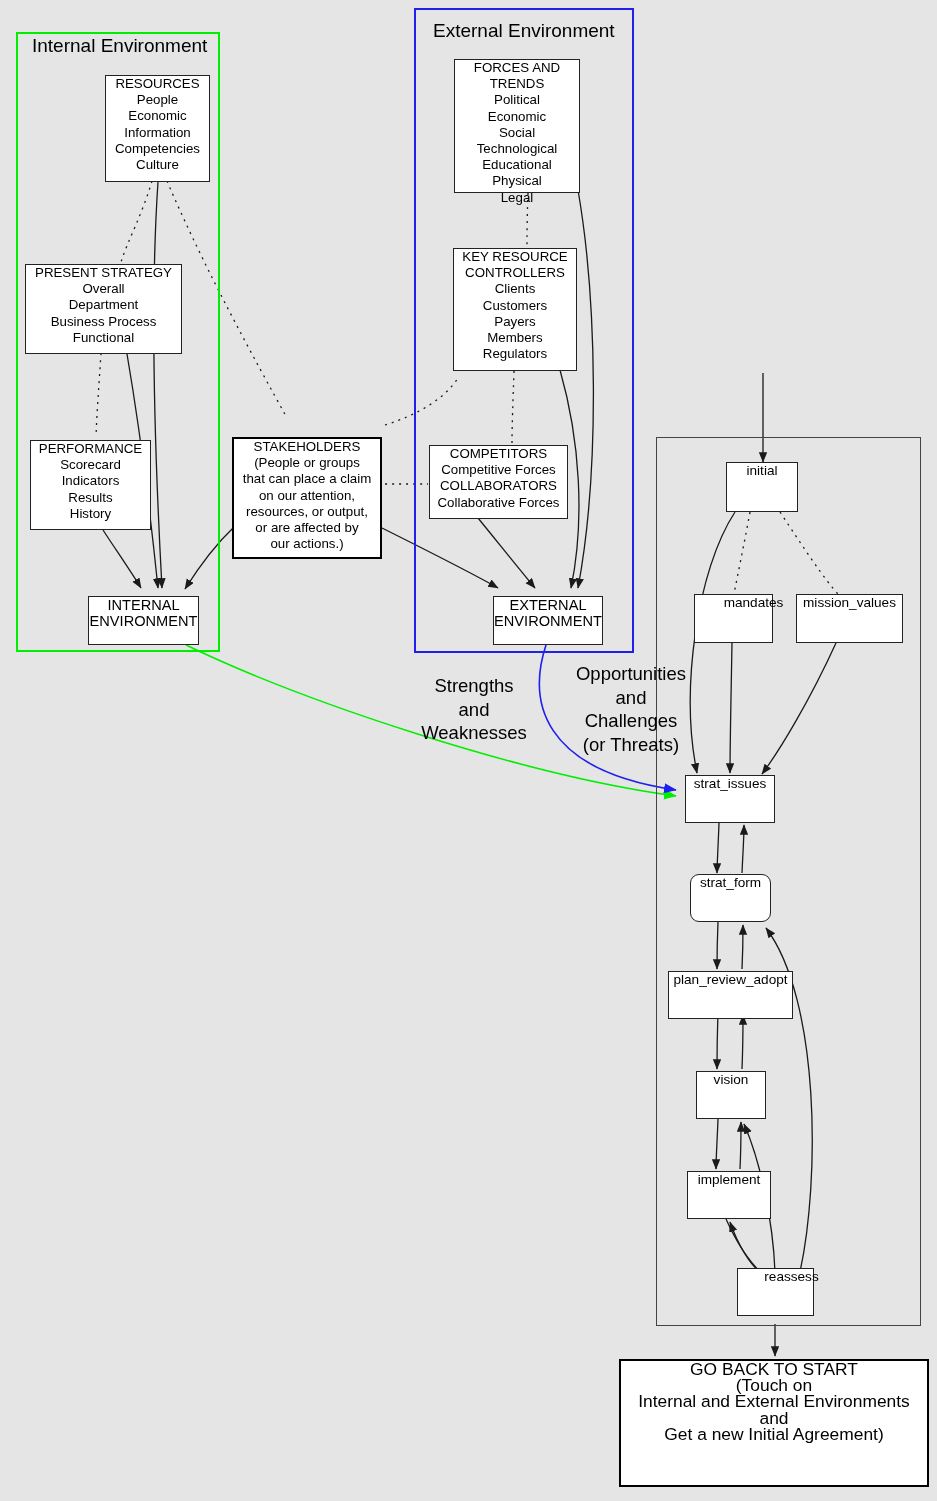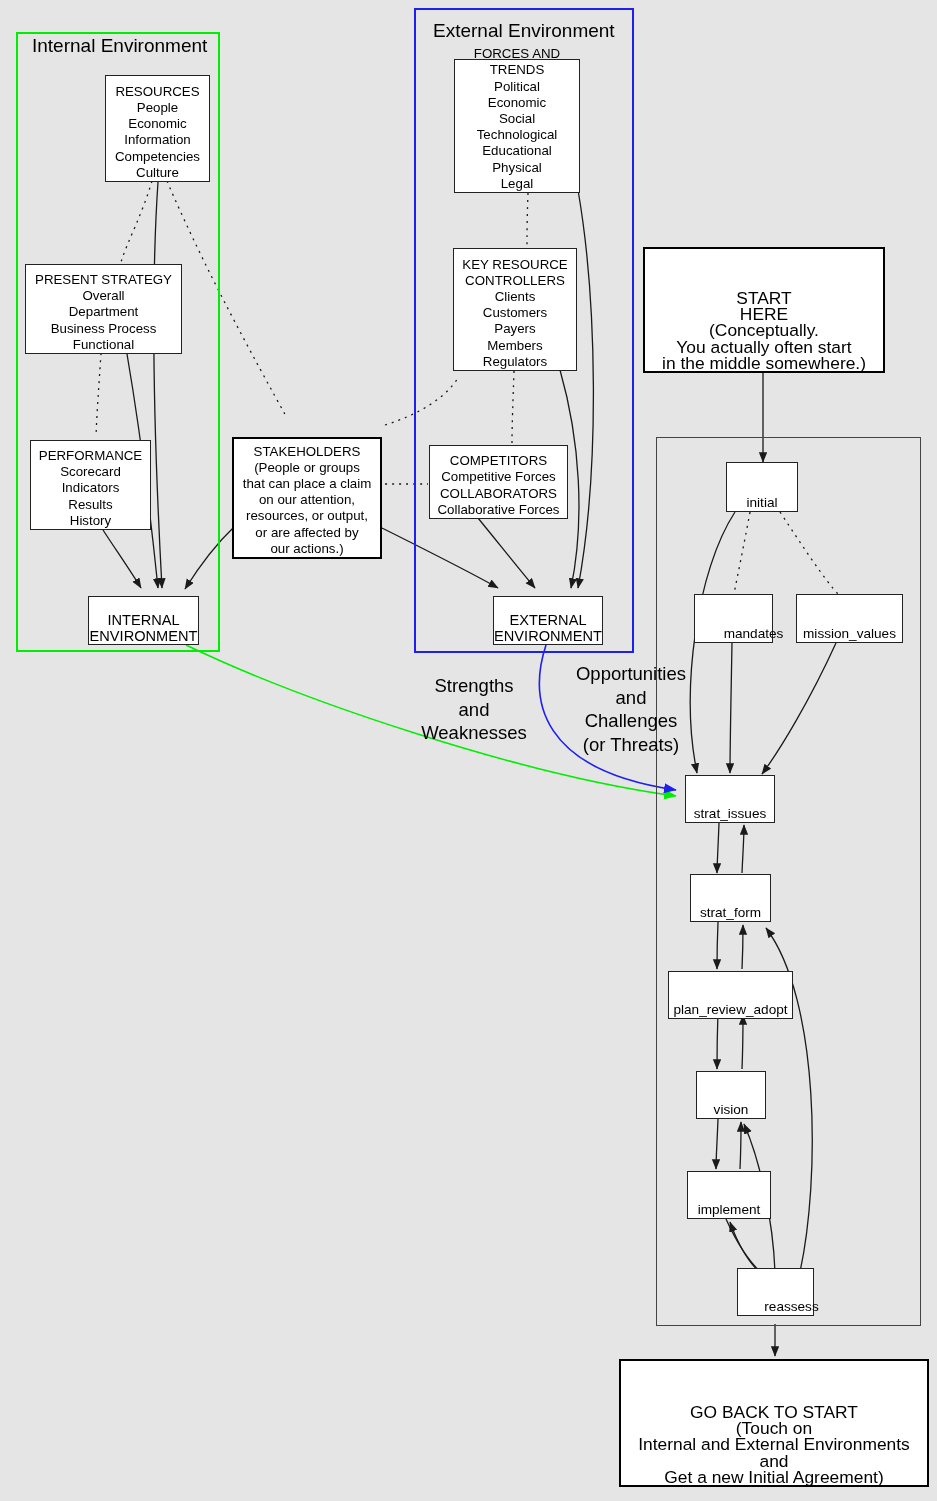--- a/index.html
+++ b/index.html
@@ -4,21 +4,21 @@
 <style>
   html,body{margin:0;padding:0;background:#ffffff;}
   body{width:937px;height:1501px;font-family:"Liberation Sans", sans-serif;}
   #stage{position:relative;width:937px;height:1501px;overflow:hidden;background:#e5e5e5;}
   svg.edges{position:absolute;left:0;top:0;width:937px;height:1501px;pointer-events:none;}
 
   .cluster{position:absolute;box-sizing:border-box;background:transparent;}
   .cluster-title{position:absolute;font-size:19px;color:#000;white-space:nowrap;}
 
   .node{position:absolute;box-sizing:border-box;border:1px solid #222;background:#fff;
-        display:flex;align-items:flex-end;justify-content:center;text-align:center;color:#000;}
+        display:flex;align-items:flex-start;justify-content:center;text-align:center;color:#000;}
   .node .lines{line-height:16.2px;}
   .node.thick{border:2px solid #000;}
   .n-small{font-size:13.3px;}
   .n-med{font-size:14.6px;}
   .n-big{font-size:17.4px;line-height:21px;}
   .n-code{font-size:13.6px;}
 
   .free-label{position:absolute;text-align:center;font-size:18.5px;line-height:23.5px;color:#000;}
 </style>
 </head>
@@ -188,29 +188,20 @@
         <div>STAKEHOLDERS</div>
         <div>(People or groups</div>
         <div>that can place a claim</div>
         <div>on our attention,</div>
         <div>resources, or output,</div>
         <div>or are affected by</div>
         <div>our actions.)</div>
       </div>
   </div>
 
-  <div class="node n-big thick" style="left:643px;top:247px;width:242px;height:126px;">
-    <div class="lines">
-        <div>START</div>
-        <div>HERE</div>
-        <div>(Conceptually.</div>
-        <div>You actually often start</div>
-        <div>in the middle somewhere.)</div>
-      </div>
-  </div>
 
   <div class="node n-code" style="left:726px;top:462px;width:72px;height:50px;">
     <div class="lines">
         <div>initial</div>
       </div>
   </div>
 
   <div class="node n-code" style="left:694px;top:594px;width:79px;height:49px;padding-left:40px;">
     <div class="lines">
         <div>mandates</div>
@@ -222,21 +213,21 @@
         <div>mission_values</div>
       </div>
   </div>
 
   <div class="node n-code" style="left:685px;top:775px;width:90px;height:48px;">
     <div class="lines">
         <div>strat_issues</div>
       </div>
   </div>
 
-  <div class="node n-code" style="left:690px;top:874px;width:81px;height:48px;">
+  <div class="node n-code" style="left:690px;top:874px;width:81px;height:48px;border-radius:9px;">
     <div class="lines">
         <div>strat_form</div>
       </div>
   </div>
 
   <div class="node n-code" style="left:668px;top:971px;width:125px;height:48px;">
     <div class="lines">
         <div>plan_review_adopt</div>
       </div>
   </div>

